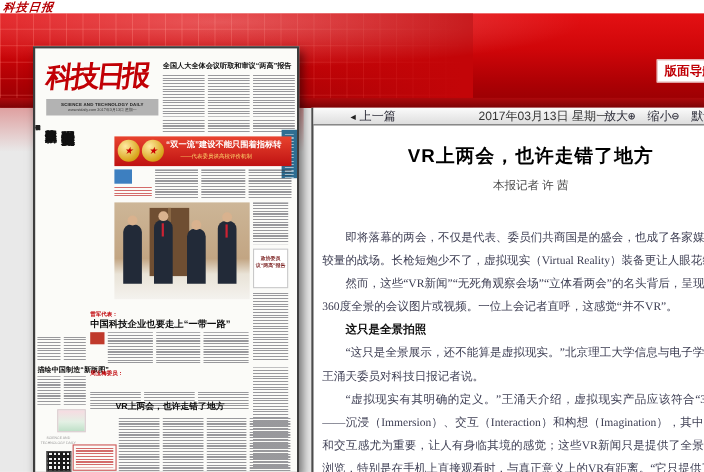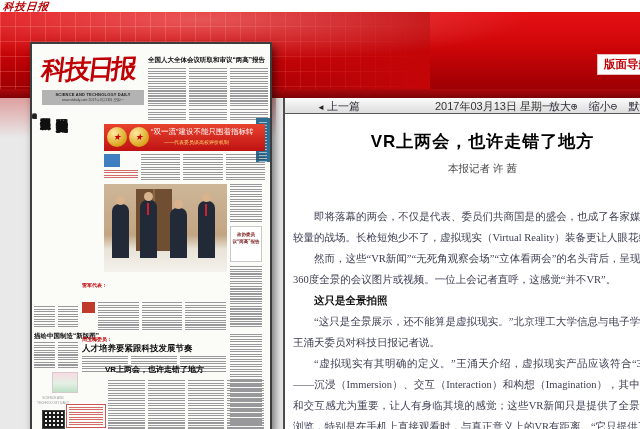--- a/index.html
+++ b/index.html
@@ -83,21 +83,21 @@
     background-size:8px 100%; background-repeat:no-repeat; background-position:3px 4px; }
   .kicker { left:0; top:66px; height:165px; font-size:4.5px; color:#222; }
   .vh2 { left:7px; top:66px; height:178px; font-size:10.5px; font-weight:bold; }
   .vh1 { left:21px; top:66px; height:196px; font-size:12px; font-weight:bold; }
 
   .cpcbanner { left:72px; top:80px; width:161px; height:27px;
     background:linear-gradient(180deg,#e8432e,#bf1212); overflow:hidden; }
   .emb { position:absolute; top:3px; width:20px; height:20px; border-radius:50%;
     background:radial-gradient(circle at 35% 30%, #ffe9a0, #d9a41b 70%, #b07d08);
     text-align:center; font-size:9px; line-height:20px; color:#c00; }
-  .cpcbanner .t1 { position:absolute; left:47px; top:3px; font-size:7.5px; font-weight:normal;
+  .cpcbanner .t1 { position:absolute; left:47px; top:3px; font-size:7.5px; font-weight:bold;
     color:#fff; white-space:nowrap;text-align:center; }
   .cpcbanner .t2 { position:absolute; left:60px; top:15px; font-size:5px; color:#ffd96e; white-space:nowrap; }
 
   .photo { left:72px; top:140px; width:123px; height:88px;
     background:linear-gradient(180deg,#cdb697 0%,#c2a583 58%,#e9e3d7 74%,#f4f2ee 100%); overflow:hidden; }
   .door { position:absolute; left:32px; top:5px; width:36px; height:62px; background:#6f4e32;
     background-image:linear-gradient(90deg, transparent 46%, #8a6845 46%, #8a6845 54%, transparent 54%); }
   .fig { position:absolute; bottom:14px; width:17px; background:#222a38; border-radius:7px 7px 0 0; }
   .fig::before { content:''; position:absolute; top:-8px; left:4px; width:9px; height:9px;
     border-radius:50%; background:#d9b28e; }
@@ -194,20 +194,21 @@
     <div class="c2">议“两高”报告</div>
   </div>
   <div class="abs cols" style="left:198px; top:222px; width:32px; height:62px;">
       <i class="mt"></i>
     </div>
   <div class="abs cols" style="left:198px; top:290px; width:32px; height:92px;">
       <i class="mt"></i>
     </div>
 
   <div class="abs lab" style="left:50px; top:238px;">雷军代表：</div>
+  <div class="abs hl" style="left:50px; top:245px; width:146px; font-size:8.5px;">中国科技企业也要走上“一带一路”</div>
   <div class="abs cols" style="left:50px; top:258px; width:144px; height:28px;">
     <i class="minired"></i>
       <i class="mt"></i>
       <i class="mt"></i>
       <i class="mt"></i>
   </div>
 
   <div class="abs cols" style="left:2px; top:262px; width:44px; height:22px;">
       <i class="mt"></i>
       <i class="mt"></i>
@@ -221,21 +222,20 @@
   <div class="abs engfoot">
     <div>SCIENCE AND</div>
     <div>TECHNOLOGY DAILY</div>
   </div>
   <div class="abs qr"></div>
   <div class="abs redbox">
       <i class="mtr" style="display:block; height:100%;"></i>
     </div>
 
   <div class="abs lab" style="left:50px; top:292px;">周玉梅委员：</div>
-  <div class="abs hl" style="left:50px; top:299px; width:146px; font-size:8.5px;">人才培养要紧跟科技发展节奏</div>
   <div class="abs cols" style="left:50px; top:312px; width:144px; height:16px;">
       <i class="mt"></i>
       <i class="mt"></i>
       <i class="mt"></i>
     </div>
 
   <div class="abs hl" style="left:73px; top:320px; width:130px; font-size:8px;">VR上两会，也许走错了地方</div>
   <div class="abs cols" style="left:76px; top:336px; width:156px; height:49px;">
       <i class="mt"></i>
       <i class="mt"></i>

